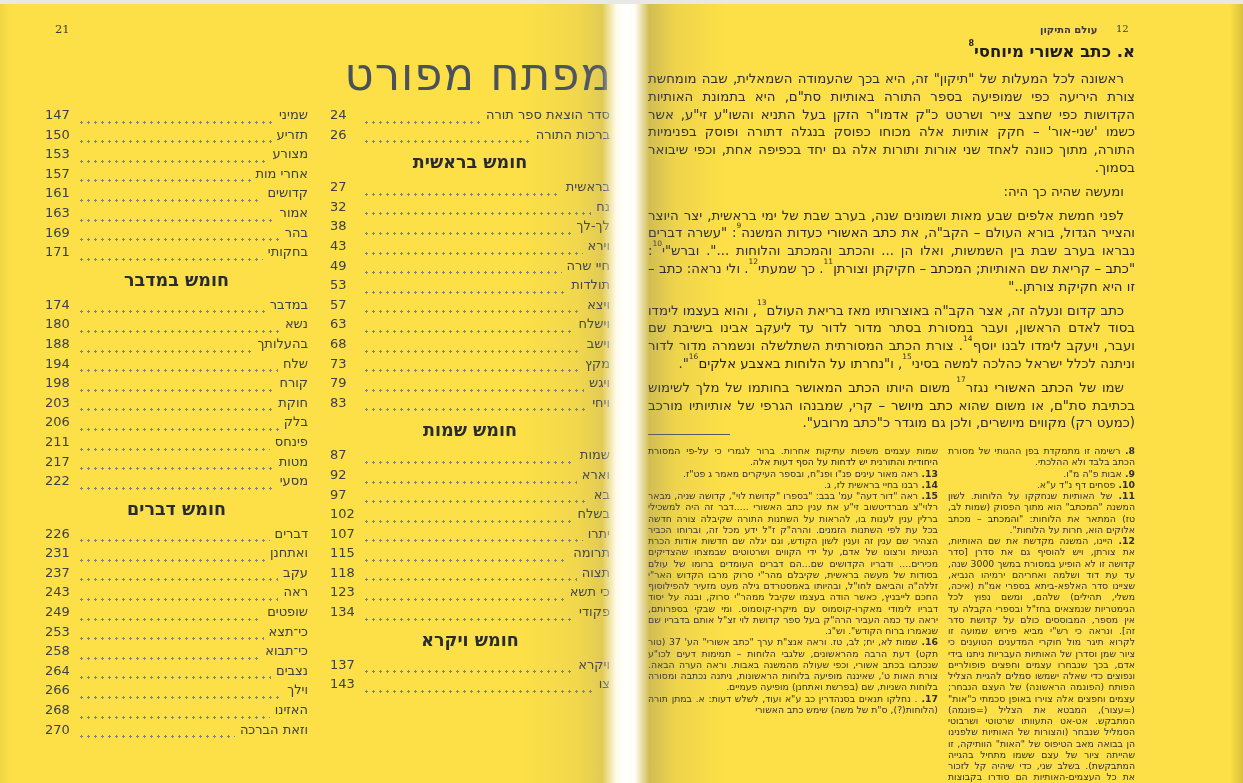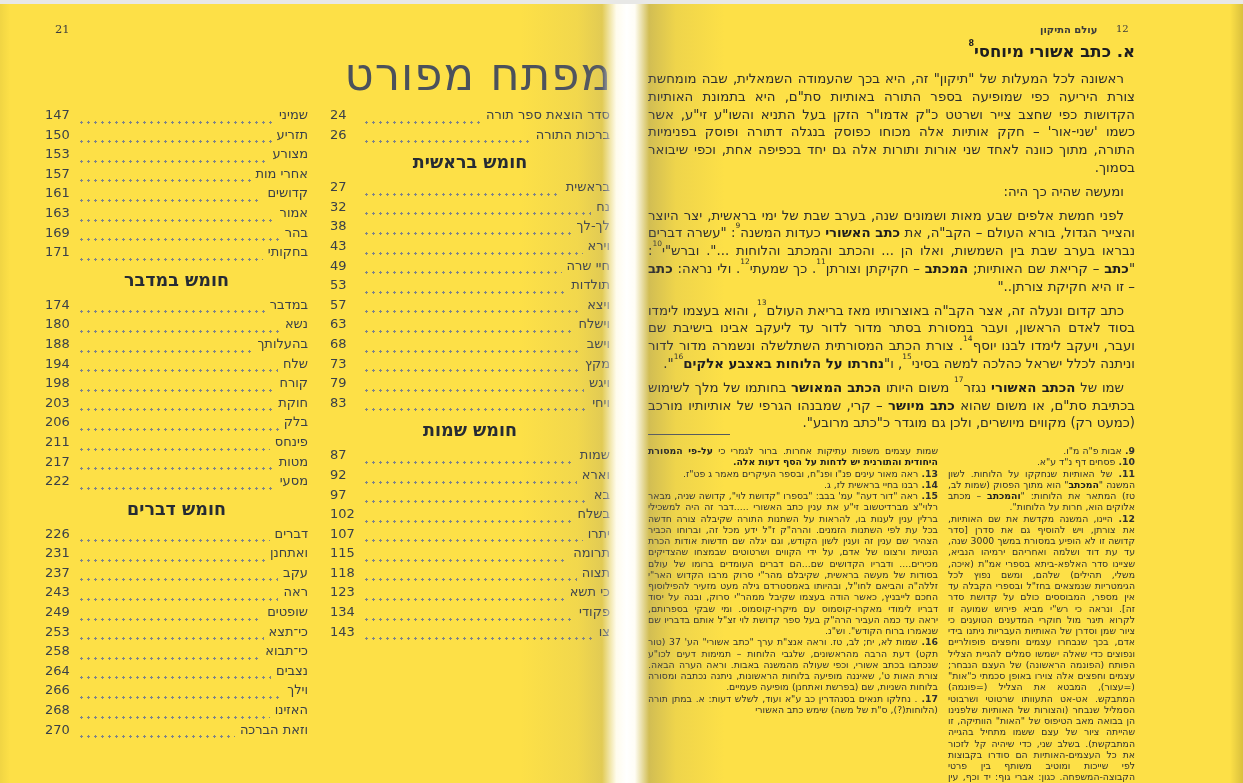--- a/index.html
+++ b/index.html
@@ -37,21 +37,21 @@
   .toc-page{flex:0 0 28px;text-align:left;direction:ltr;color:#3a4049;}
   .toc-header{height:25px;padding:6px 0 2px;text-align:center;font-size:17.5px;font-weight:bold;color:#262b34;direction:rtl;}
   
   .page-right{position:absolute;top:0;left:648px;width:487px;height:783px;direction:rtl;}
   .running-header{position:absolute;top:20px;left:392px;font-size:10px;font-weight:bold;color:#3a3a3c;white-space:nowrap;}
   .pagenum-right{position:absolute;top:19px;left:468px;font-size:10px;color:#3a3a3c;font-family:"DejaVu Serif",serif;}
   .section-title{position:absolute;top:38px;right:0;margin:0;font-size:16.5px;font-weight:bold;color:#1e1e20;direction:rtl;}
   .section-title sup{font-size:8px;position:relative;top:-5px;font-weight:bold;}
   .article-body{position:absolute;top:66px;right:0;left:0;direction:rtl;}
   .para{margin:0 0 6px 0;font-size:13.3px;line-height:17.8px;text-align:justify;text-indent:11px;color:#2d2d2e;}
-  .b{font-weight:bold;color:#1d1d1f;}
+  .b{font-weight:normal;color:#1d1d1f;}
   .para sup,.fn-item sup{font-size:7.5px;position:relative;top:-4px;line-height:0;}
   .fn-sep{position:absolute;top:430px;left:0;width:82px;border-top:1.5px solid #55595f;}
   .footnotes{position:absolute;top:441px;left:0;right:0;display:flex;direction:rtl;gap:10px;}
   .fn-col-first{flex:0 0 187px;}
   .fn-col-second{flex:1;}
   .fn-item{margin:0;font-size:9.3px;line-height:11.25px;text-align:justify;color:#2f2f31;}
   .fn-num{font-weight:bold;}
 </style>
 </head>
 <body>
@@ -172,20 +172,26 @@
           </div>
           <div class="toc-row">
             <span class="toc-label">כי תשא</span>
             <span class="toc-dots"></span>
             <span class="toc-page">123</span>
           </div>
           <div class="toc-row">
             <span class="toc-label">פקודי</span>
             <span class="toc-dots"></span>
             <span class="toc-page">134</span>
+          </div>
+          <div class="toc-header">חומש ויקרא</div>
+          <div class="toc-row">
+            <span class="toc-label">ויקרא</span>
+            <span class="toc-dots"></span>
+            <span class="toc-page">137</span>
           </div>
           <div class="toc-row">
             <span class="toc-label">צו</span>
             <span class="toc-dots"></span>
             <span class="toc-page">143</span>
           </div>
         </div>
       <div class="toc-col-second" id="toc-col-2">
           <div class="toc-row">
             <span class="toc-label">שמיני</span>
@@ -345,20 +351,21 @@
     <div class="article-body" id="article-body">
         <p class="para"><span>ראשונה לכל המעלות של "תיקון" זה, היא בכך שהעמודה השמאלית, שבה מומחשת צורת היריעה כפי שמופיעה בספר התורה באותיות סת"ם, היא בתמונת האותיות הקדושות כפי שחצב צייר ושרטט כ"ק אדמו"ר הזקן בעל התניא והשו"ע זי"ע, אשר כשמו 'שני-אור' – חקק אותיות אלה מכוחו כפוסק בנגלה דתורה ופוסק בפנימיות התורה, מתוך כוונה לאחד שני אורות ותורות אלה גם יחד בכפיפה אחת, וכפי שיבואר בסמוך.</span></p>
         <p class="para"><span>ומעשה שהיה כך היה:</span></p>
         <p class="para"><span>לפני חמשת אלפים שבע מאות ושמונים שנה, בערב שבת של ימי בראשית, יצר היוצר והצייר הגדול, בורא העולם – הקב"ה, את </span><span class="b">כתב האשורי</span><span> כעדות המשנה</span><sup>9</sup><span>: "עשרה דברים נבראו בערב שבת בין השמשות, ואלו הן ... והכתב והמכתב והלוחות ...". וברש"י</span><sup>10</sup><span>: "</span><span class="b">כתב</span><span> – קריאת שם האותיות; </span><span class="b">המכתב</span><span> – חקיקתן וצורתן</span><sup>11</sup><span>. כך שמעתי</span><sup>12</sup><span>. ולי נראה: </span><span class="b">כתב</span><span> – זו היא חקיקת צורתן.."</span></p>
         <p class="para"><span>כתב קדום ונעלה זה, אצר הקב"ה באוצרותיו מאז בריאת העולם</span><sup>13</sup><span>, והוא בעצמו לימדו בסוד לאדם הראשון, ועבר במסורת בסתר מדור לדור עד ליעקב אבינו בישיבת שם ועבר, ויעקב לימדו לבנו יוסף</span><sup>14</sup><span>. צורת הכתב המסורתית השתלשלה ונשמרה מדור לדור וניתנה לכלל ישראל כהלכה למשה בסיני</span><sup>15</sup><span>, ו"</span><span class="b">נחרתו על הלוחות באצבע אלקים</span><sup>16</sup><span>".</span></p>
         <p class="para"><span>שמו של </span><span class="b">הכתב האשורי</span><span> נגזר</span><sup>17</sup><span> משום היותו </span><span class="b">הכתב המאושר</span><span> בחותמו של מלך לשימוש בכתיבת סת"ם, או משום שהוא </span><span class="b">כתב מיושר</span><span> – קרי, שמבנהו הגרפי של אותיותיו מורכב (כמעט רק) מקווים מיושרים, ולכן גם מוגדר כ"כתב מרובע".</span></p>
       </div>
     <div class="fn-sep"></div>
     <div class="footnotes">
       <div class="fn-col-first" id="fn-col-1">
+          <p class="fn-item"><span class="fn-num">8.&nbsp;</span><span>רשימה זו מתמקדת בפן ההגותי של מסורת הכתב בלבד ולא ההלכתי.</span></p>
           <p class="fn-item"><span class="fn-num">9.&nbsp;</span><span>אבות פ"ה מ"ו.</span></p>
           <p class="fn-item"><span class="fn-num">10.&nbsp;</span><span>פסחים דף נ"ד ע"א.</span></p>
           <p class="fn-item"><span class="fn-num">11.&nbsp;</span><span>של האותיות שנחקקו על הלוחות. לשון המשנה "</span><span class="b">המכתב</span><span>" הוא מתוך הפסוק (שמות לב, טז) המתאר את הלוחות: "</span><span class="b">והמכתב</span><span> – מכתב אלוקים הוא, חרות על הלוחות".</span></p>
           <p class="fn-item"><span class="fn-num">12.&nbsp;</span><span>היינו, המשנה מקדשת את שם האותיות, את צורתן, ויש להוסיף גם את סדרן [סדר קדושה זו לא הופיע במסורת במשך 3000 שנה, עד עת דוד ושלמה ואחריהם ירמיהו הנביא, שציינו סדר האלפא-ביתא בספרי אמ"ת (איכה, משלי, תהילים) שלהם, ומשם נפוץ לכל הגימטריות שנמצאים בחז"ל ובספרי הקבלה עד אין מספר, המבוססים כולם על קדושת סדר זה]. ונראה כי רש"י מביא פירוש שמועה זו לקרוא תיגר מול חוקרי המדענים הטוענים כי ציור שמן וסדרן של האותיות העבריות ניתנו בידי אדם, בכך שנבחרו עצמים וחפצים פופולריים ונפוצים כדי שאלה ישמשו סמלים להגיית הצליל הפותח (הפונמה הראשונה) של העצם הנבחר; עצמים וחפצים אלה צוירו באופן סכמתי כ"אות" (=עצור), המבטא את הצליל (=פונמה) המתבקש. אט-אט התעוותו שרטוטי ושרבוטי הסמליל שנבחר (והצורות של האותיות שלפנינו הן בבואה מאב הטיפוס של "האות" הוותיקה, זו שהייתה ציור של עצם ששמו מתחיל בהגייה המתבקשת). בשלב שני, כדי שיהיה קל לזכור את כל העצמים-האותיות הם סודרו בקבוצות לפי שייכות ומוטיב משותף בין פרטי הקבוצה-המשפחה. כגון: אברי גוף: יד וכף, עין ופה ראש ושן, מושגים הקשורים במים: מם, נון, צדי (מצודה – רשת דגים) וכן הלאה. לפי תזה זו, מקורן של שמות-סדר-צורת האותיות העבריות אינן בכלל תמיד מלשון-הקודש אלא מעורבות בהן</span></p>
         </div>
       <div class="fn-col-second" id="fn-col-2">
           <p class="fn-item"><span>שמות עצמים משפות עתיקות אחרות. ברור לגמרי כי </span><span class="b">על-פי המסורת היחודית והתורנית יש לדחות על הסף דעות אלה.</span></p>
           <p class="fn-item"><span class="fn-num">13.&nbsp;</span><span>ראה מאור עינים פנ"ו ופנ"ח, ובספר העיקרים מאמר ג פט"ז.</span></p>
           <p class="fn-item"><span class="fn-num">14.&nbsp;</span><span>רבנו בחיי בראשית לז, ג.</span></p>
           <p class="fn-item"><span class="fn-num">15.&nbsp;</span><span>ראה "דור דעה" עמ' בבב: "בספרו "קדושת לוי", קדושה שניה, מבאר רלוי"צ מברדיטשוב זי"ע את ענין כתב האשורי .....דבר זה היה למשכילי ברלין ענין לענות בו, להראות על השתנות התורה שקיבלה צורה חדשה בכל עת לפי השתנות הזמנים. והרה"ק ז"ל ידע מכל זה, וברוחו הכביר הצהיר שם ענין זה וענין לשון הקודש, וגם יגלה שם חדשות אודות הכרת הנטיות ורצונו של אדם, על ידי הקווים ושרטוטים שבמצחו שהצדיקים מכירים.... ודבריו הקדושים שם...הם דברים העומדים ברומו של עולם בסודות של מעשה בראשית, שקיבלם מהר"י סרוק מרבו הקדוש האר"י זללה"ה והביאם לחו"ל, ובהיותו באמסטרדם גילה מעט מזעיר להפילוסוף החכם לייבניץ, כאשר הודה בעצמו שקיבל ממהר"י סרוק, ובנה על יסוד דבריו לימודי מאקרו-קוסמוס עם מיקרו-קוסמוס. ומי שבקי בספרותם, יראה עד כמה העביר הרה"ק בעל ספר קדושת לוי זצ"ל אותם בדבריו שם שנאמרו ברוח הקודש". וש"נ.</span></p>

